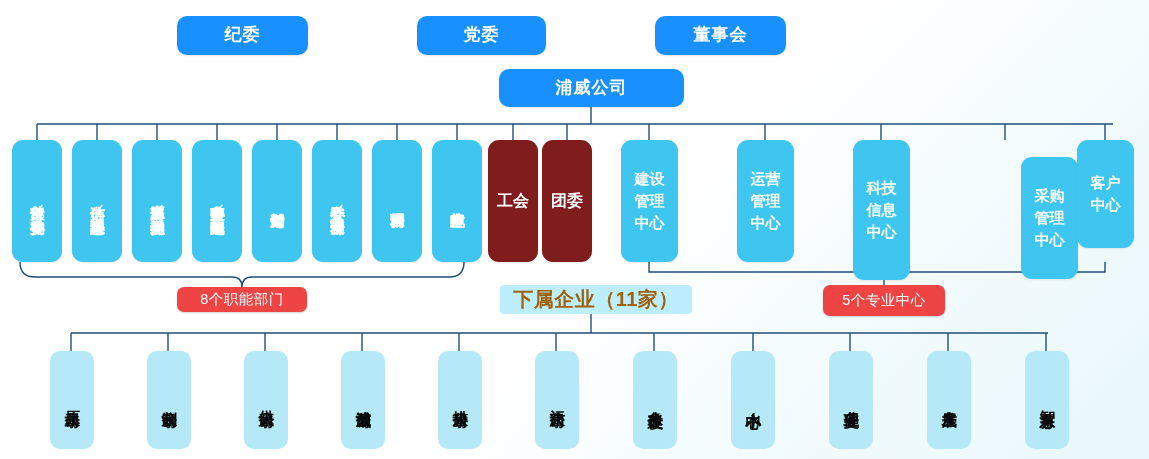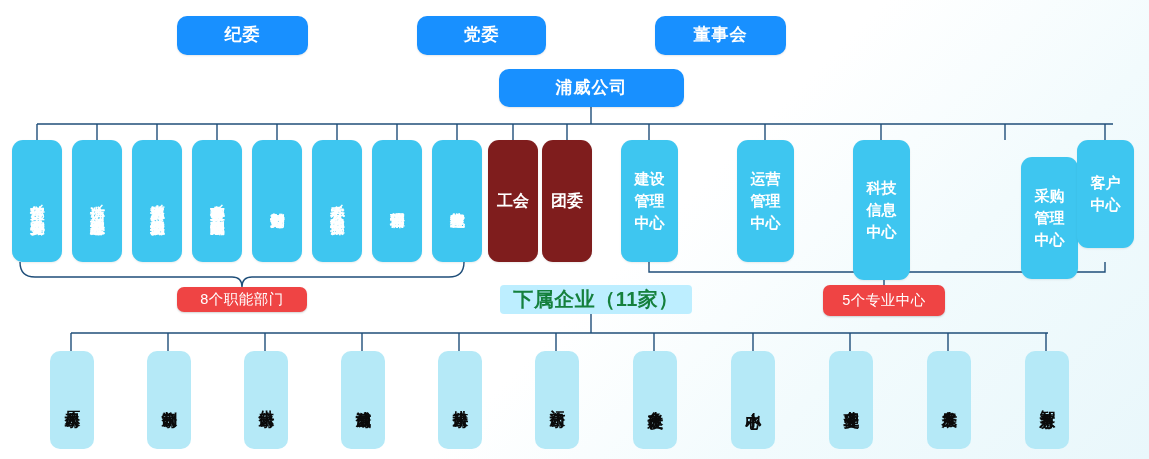--- a/index.html
+++ b/index.html
@@ -38,21 +38,21 @@
           flex-direction:column;justify-content:center;
           box-shadow:0 1px 2px rgba(0,0,0,.08);}
   .center span{display:block;line-height:1.45;}
 
   
   .caption{position:absolute;box-sizing:border-box;display:flex;align-items:center;
            justify-content:center;border-radius:7px;background:#ef4444;color:#fff;
            font-size:14.5px;font-weight:normal;letter-spacing:.5px;
            box-shadow:0 1px 2px rgba(0,0,0,.18);}
   .caption-hi{position:absolute;box-sizing:border-box;display:flex;align-items:center;
-           justify-content:center;border-radius:4px;background:#bdeeff;color:#15803d;
+           justify-content:center;border-radius:4px;background:#bdeeff;color:#a16207;
            font-size:20px;font-weight:bold;letter-spacing:.5px;}
 
   
   .sub{position:absolute;box-sizing:border-box;display:flex;align-items:center;justify-content:center;
        background:#b5e9f7;border-radius:10px;color:#0b0b0b;font-weight:bold;font-size:15.5px;
        writing-mode:vertical-rl;text-orientation:upright;letter-spacing:1px;white-space:nowrap;}
 </style>
 </head>
 <body>
 

